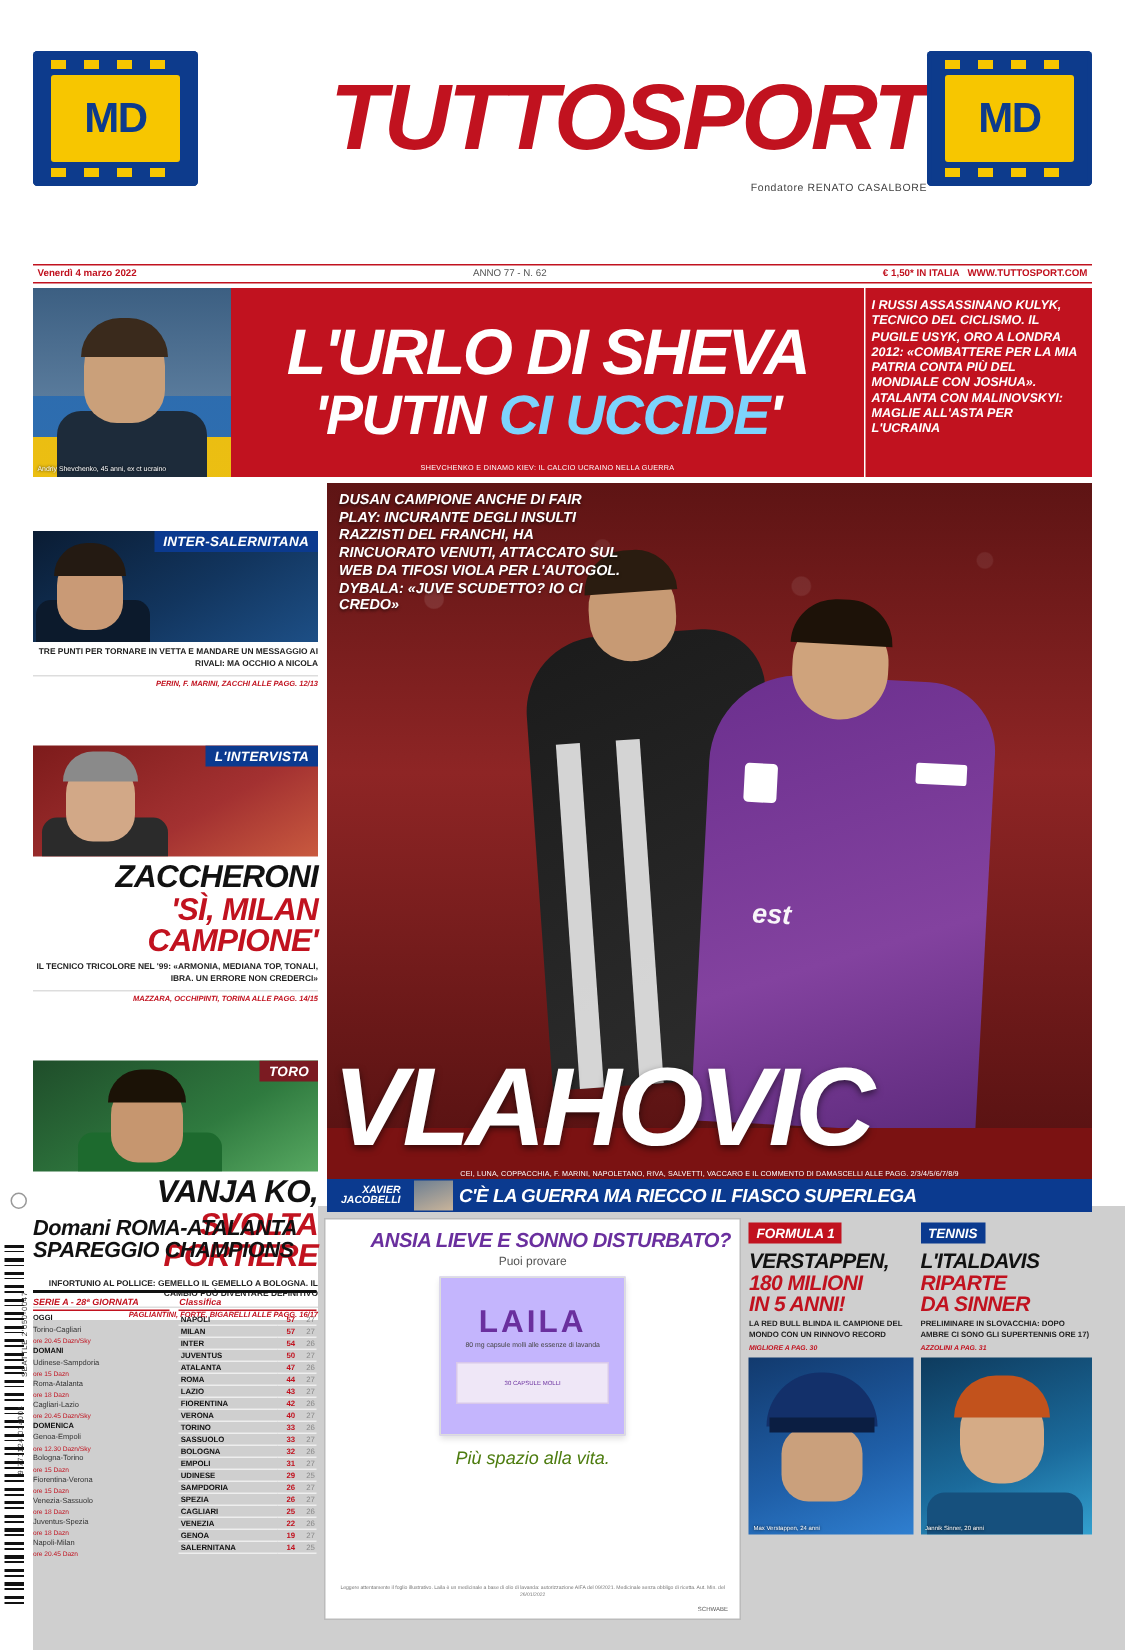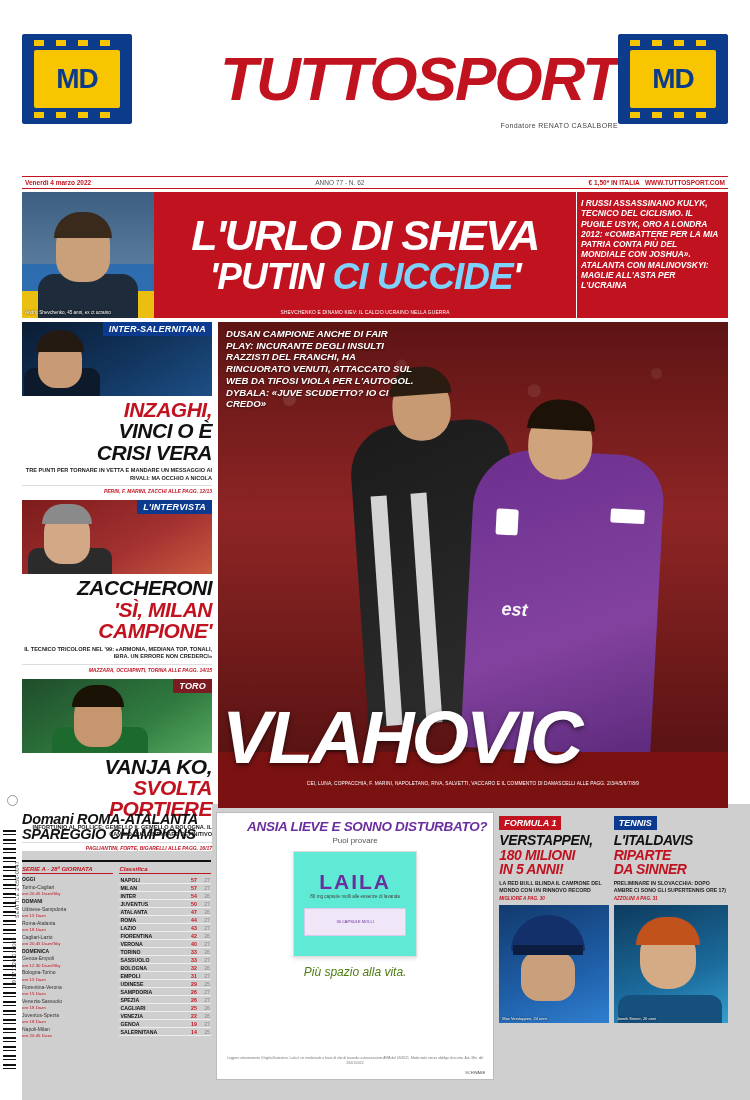--- a/index.html
+++ b/index.html
@@ -129,21 +129,21 @@
 
   
   .grid{
     position:absolute;left:22px;top:322px;width:706px;height:486px;
     display:flex;gap:6px;
   }
   .col-left{width:190px;display:flex;flex-direction:column;gap:6px;}
   .col-right{flex:1;position:relative;}
 
   .mod{position:relative;background:#fff;}
-  .mod-photo{width:100%;height:74px;position:relative;overflow:hidden;}
+  .mod-photo{width:100%;height:74px;position:relative;overflow:hidden;margin-top:32px;}
   .tag{
     position:absolute;right:0;top:0;color:#fff;font-weight:bold;font-style:italic;
     font-size:9px;padding:2px 6px;letter-spacing:.2px;
   }
   .tag-inter{background:#0b3a8f;}
   .tag-interv{background:#0b3a8f;}
   .tag-toro{background:#7b1b22;}
   .mod-title{
     font-weight:bold;font-style:italic;font-size:21px;line-height:1.02;
     color:#111;letter-spacing:-.5px;text-align:right;margin-top:3px;
@@ -269,21 +269,21 @@
 
   .ad{
     height:100%;border:1px solid #bbb;box-sizing:border-box;background:#fff;
     position:relative;padding:6px;
   }
   .ad-h{
     color:#6a2f9e;font-weight:bold;font-style:italic;font-size:13.5px;text-align:right;letter-spacing:-.3px;
   }
   .ad-s{font-size:8px;color:#555;text-align:center;margin-top:2px;}
   .ad-box{
-    margin:6px auto 0;width:122px;height:104px;border:1px solid #ddd;background:#5eead4;
+    margin:6px auto 0;width:122px;height:104px;border:1px solid #ddd;background:#c4b5fd;
     position:relative;box-shadow:0 2px 4px rgba(0,0,0,.12);
   }
   .ad-box .brand{
     position:absolute;left:0;right:0;top:18px;text-align:center;
     font-size:21px;color:#6a2f9e;font-weight:bold;letter-spacing:2px;
   }
   .ad-box .sub{position:absolute;left:0;right:0;top:42px;text-align:center;font-size:4.6px;color:#444;}
   .ad-box .band{position:absolute;left:10px;right:10px;top:56px;height:26px;background:#efe7f7;border:1px solid #d8c8ea;}
   .ad-box .band .inner{font-size:4px;color:#6a2f9e;text-align:center;padding-top:10px;}
   .ad-claim{
@@ -392,25 +392,20 @@
   <div class="grid">
 
     <div class="col-left">
 
       <div class="mod">
         <div class="mod-photo ph-inzaghi">
           <div class="suit"></div>
             <div class="face"></div>
             <div class="hair"></div>
           <div class="tag tag-inter">INTER-SALERNITANA</div>
-        </div>
-        <div class="mod-title">
-          <span class="red">INZAGHI,</span><br>
-          <span>VINCI O È</span><br>
-          <span>CRISI VERA</span>
         </div>
         <div class="mod-sub">TRE PUNTI PER TORNARE IN VETTA E MANDARE UN MESSAGGIO AI RIVALI: MA OCCHIO A NICOLA</div>
         <div class="mod-ref">PERIN, F. MARINI, ZACCHI ALLE PAGG. 12/13</div>
       </div>
 
       <div class="mod">
         <div class="mod-photo ph-zac">
           <div class="body"></div>
             <div class="face"></div>
             <div class="hair"></div>
@@ -459,20 +454,25 @@
             <div class="sponsor">est</div>
             <div class="head"></div>
               <div class="hair"></div>
           </div>
         </div>
         <div class="bigtext">DUSAN CAMPIONE ANCHE DI FAIR PLAY: INCURANTE DEGLI INSULTI RAZZISTI DEL FRANCHI, HA RINCUORATO VENUTI, ATTACCATO SUL WEB DA TIFOSI VIOLA PER L'AUTOGOL. DYBALA: «JUVE SCUDETTO? IO CI CREDO»</div>
         <div class="big-h">
           <span class="l2">VLAHOVIC</span>
         </div>
         <div class="big-cap">CEI, LUNA, COPPACCHIA, F. MARINI, NAPOLETANO, RIVA, SALVETTI, VACCARO E IL COMMENTO DI DAMASCELLI ALLE PAGG. 2/3/4/5/6/7/8/9</div>
+        <div class="strip">
+          <div class="name">XAVIER JACOBELLI</div>
+          <div class="face"></div>
+          <div class="txt">C'È LA GUERRA MA RIECCO IL FIASCO SUPERLEGA</div>
+        </div>
       </div>
     </div>
   </div>
 
   <div class="bottom">
 
     <div class="b-col1">
       <div class="b-title">
         <span>Domani ROMA-ATALANTA</span><br>
         <span>SPAREGGIO CHAMPIONS</span>

